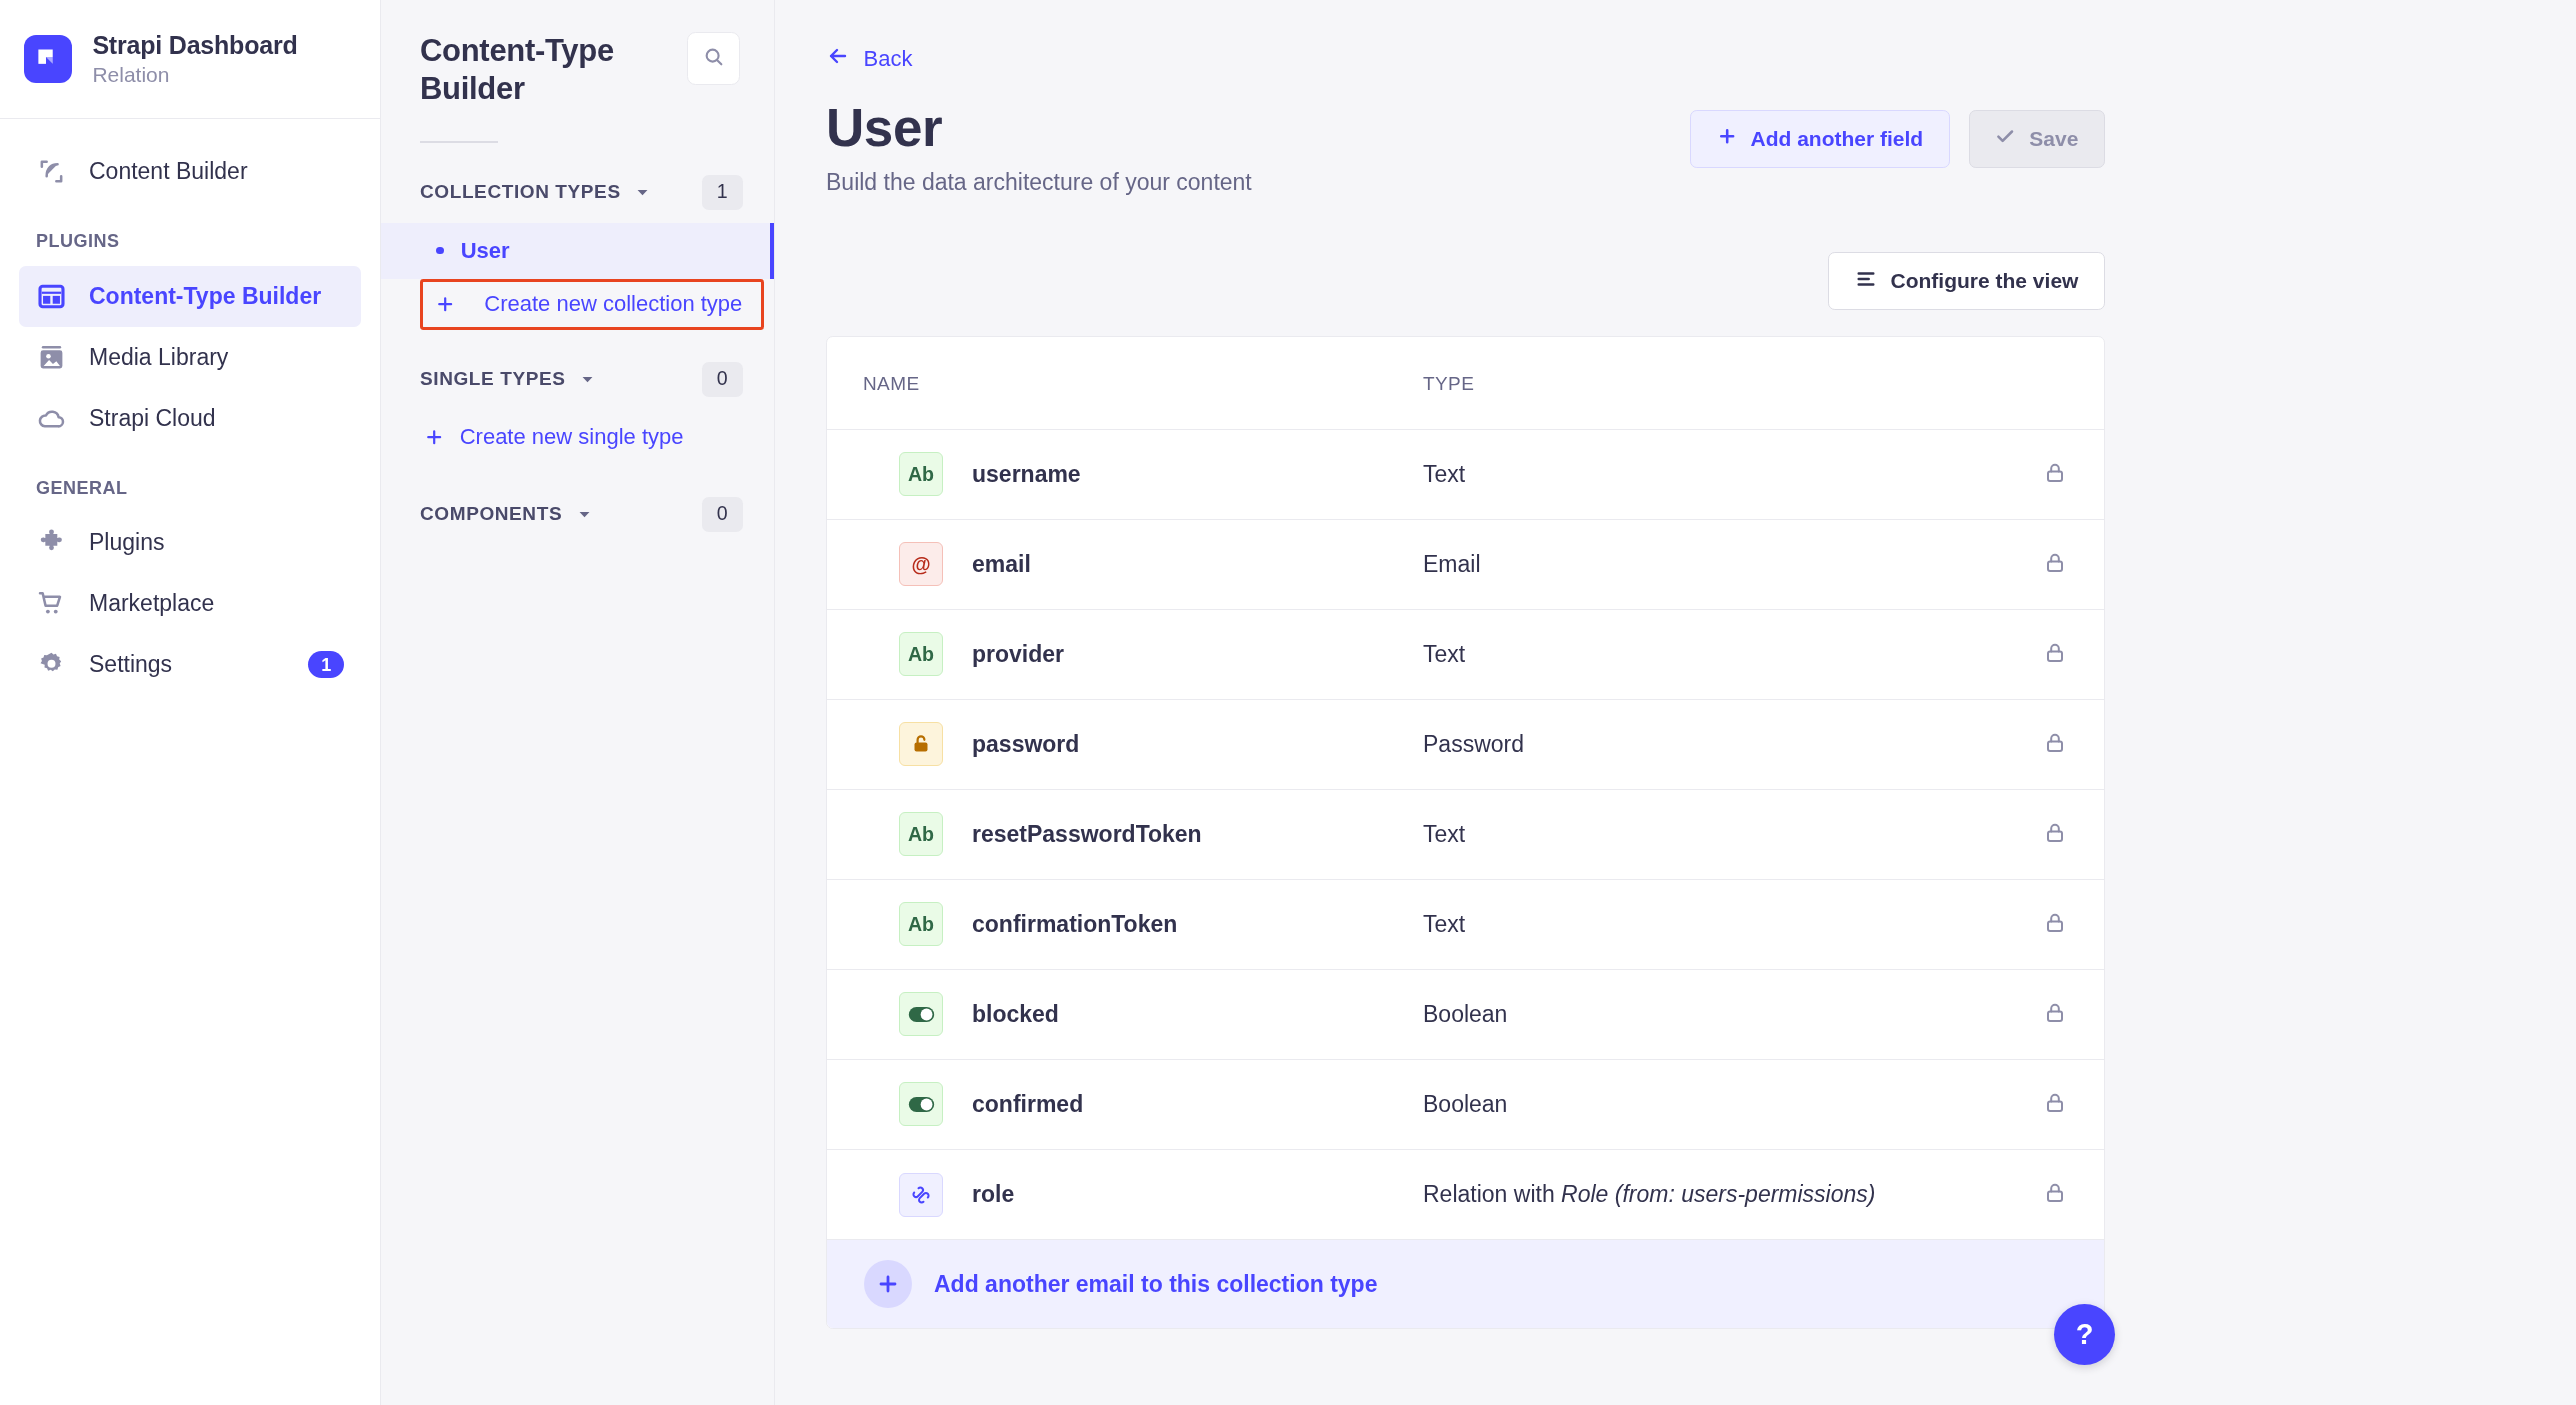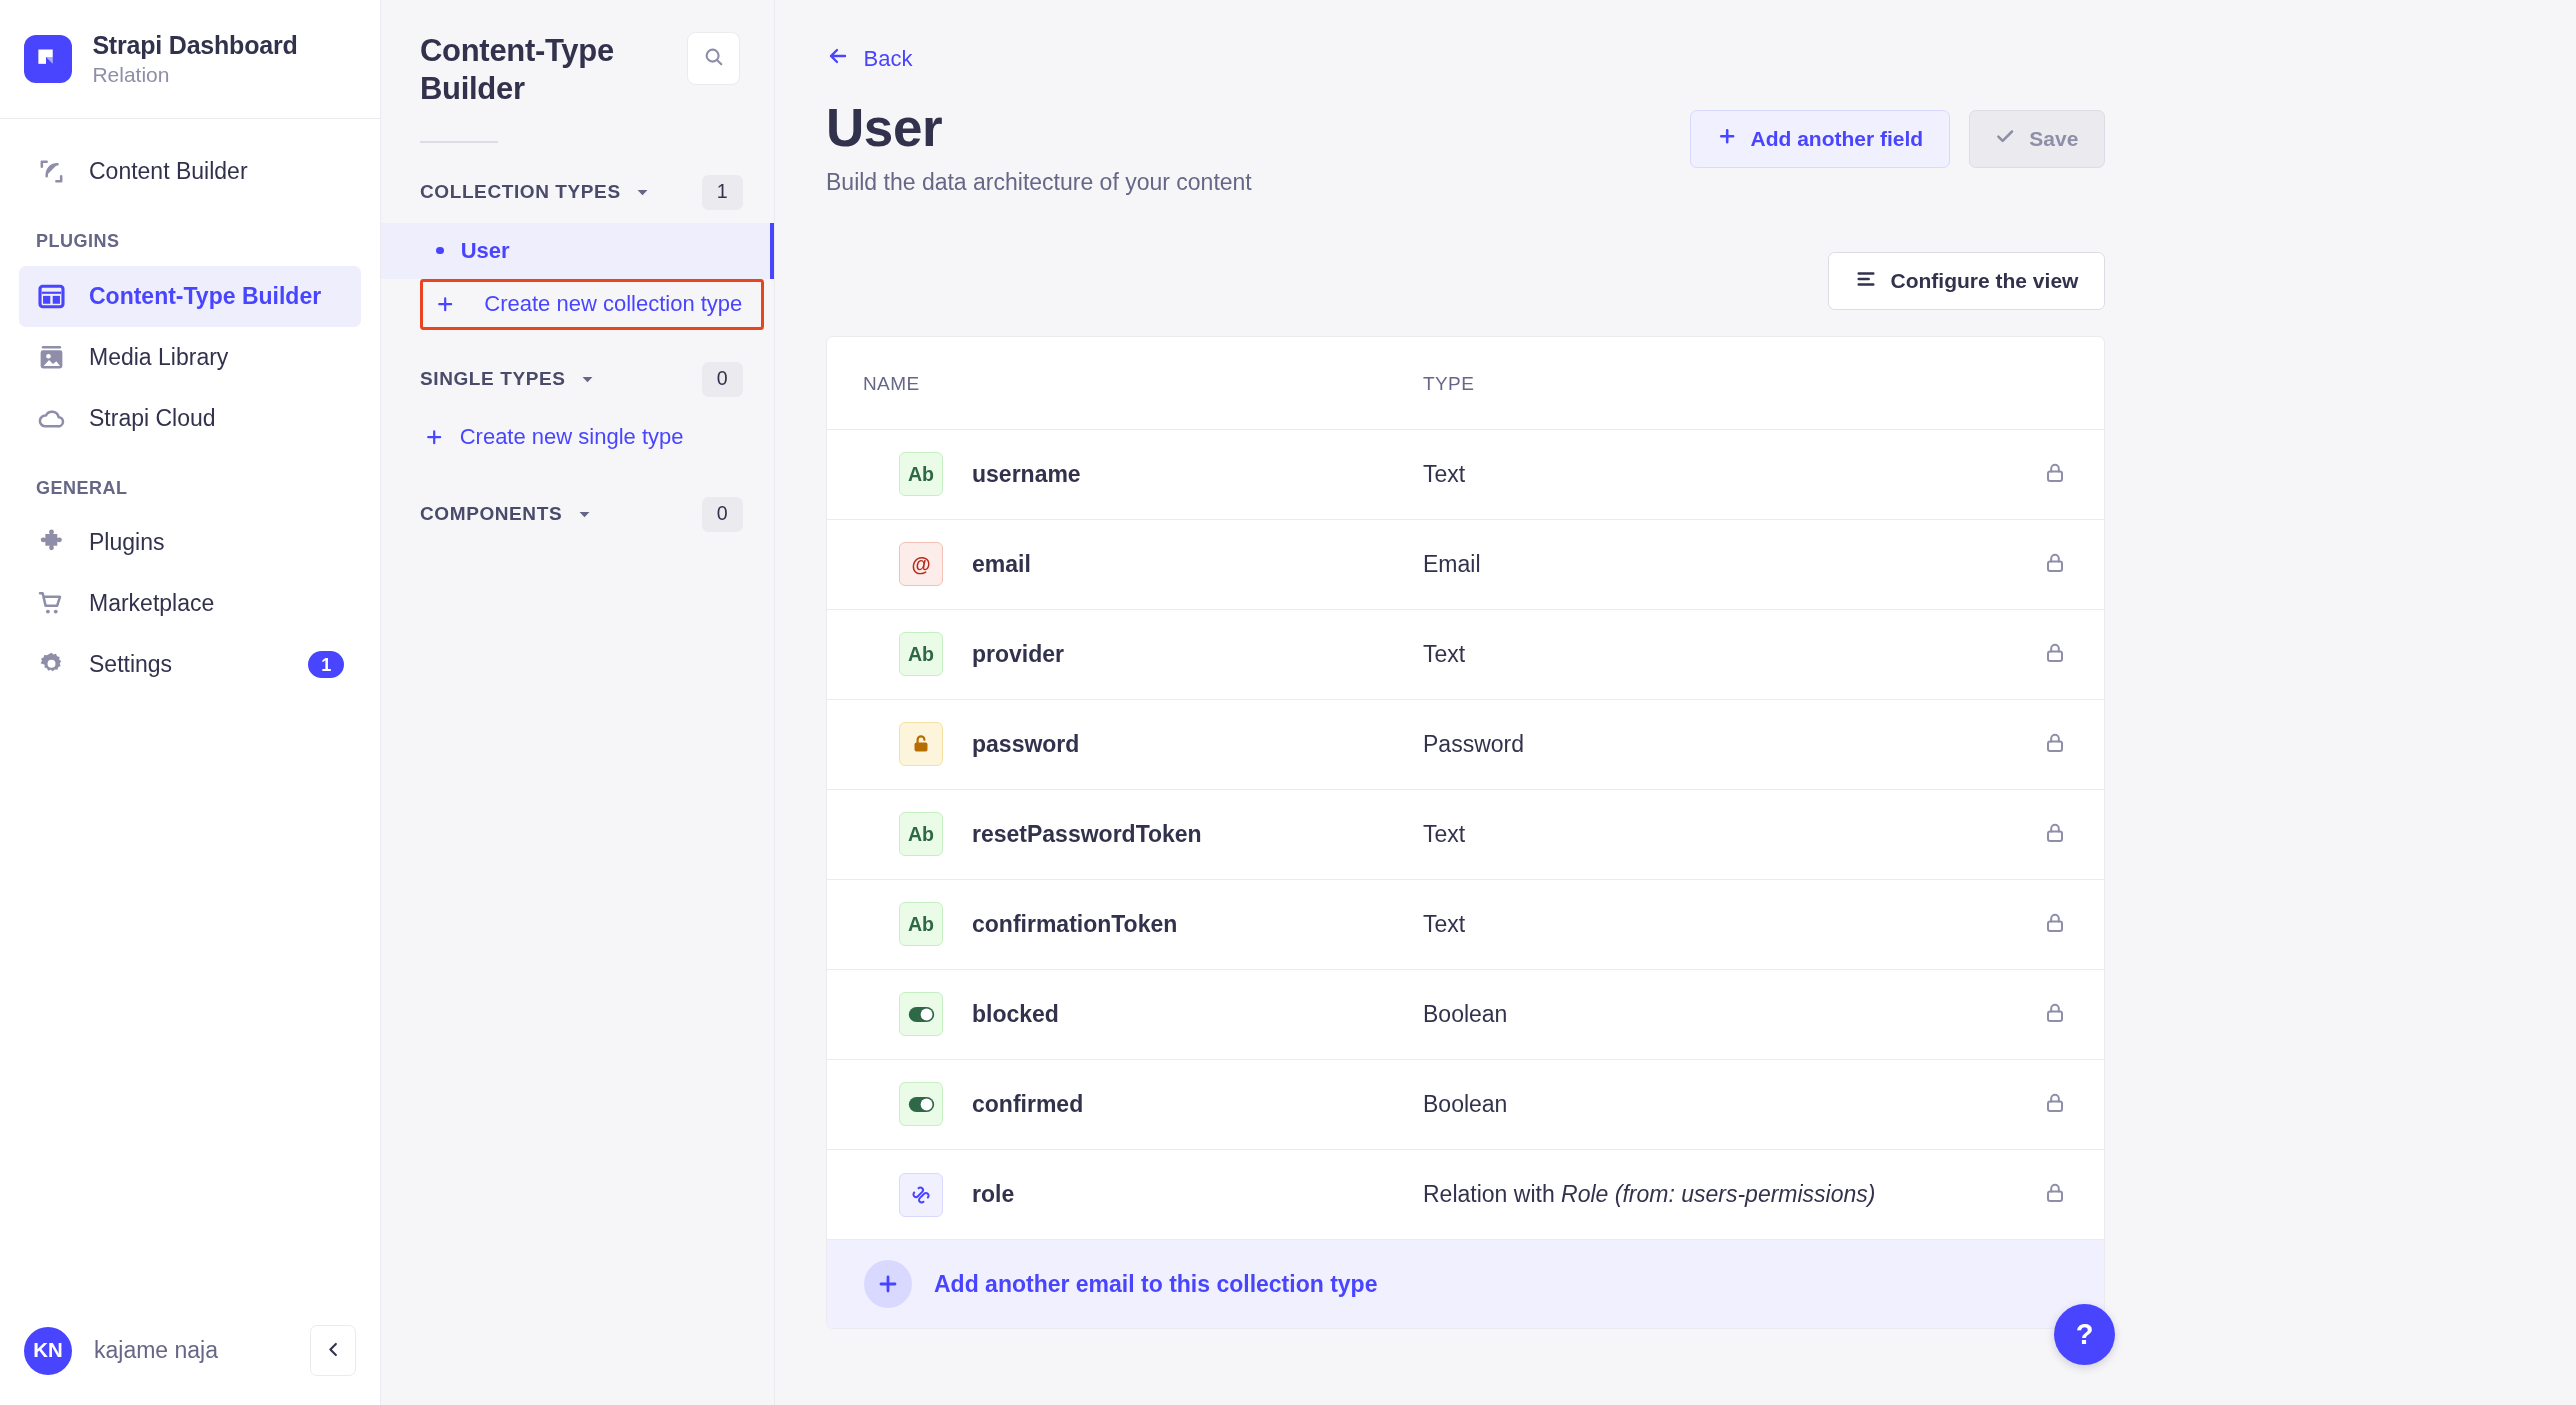--- a/index.html
+++ b/index.html
@@ -311,31 +311,20 @@
           <svg width="29" height="29" viewBox="0 0 24 24">
             <path d="M12 2.2l1.6 1.5 2.1-.6.9 2 2.1.6-.3 2.2 1.6 1.5-1.2 1.8.7 2.1-2 .9-.6 2.1-2.2-.2-1.6 1.5-1.8-1.2-2.1.7-.9-2-2.1-.6.2-2.2L2.9 11l1.2-1.8-.7-2.1 2-.9.6-2.1 2.2.3z" fill="#8e8ea9"></path>
             <circle cx="12" cy="11.4" r="3.3" fill="#fff"></circle>
           </svg>
         </span>
         <span class="nav-label">Settings</span>
         <span class="nav-badge">1</span>
       </div>
     </div>
 
-    <div class="nav-footer">
-      <div class="avatar">KN</div>
-      <div class="user-name">kajame naja</div>
-      <div class="collapse-btn">
-        <span>
-          <svg width="19" height="19" viewBox="0 0 24 24" fill="none" stroke="#32324d" stroke-width="2.6" stroke-linecap="round" stroke-linejoin="round">
-            <path d="M15 5l-7 7 7 7"></path>
-          </svg>
-        </span>
-      </div>
-    </div>
   </div>
 
   <div class="ctb">
     <div class="ctb-head">
       <div class="ctb-title">Content-Type Builder</div>
       <div class="ctb-search">
         <span>
           <svg width="22" height="22" viewBox="0 0 24 24" fill="none" stroke="#8e8ea9" stroke-width="2.3" stroke-linecap="round">
             <circle cx="10.5" cy="10.5" r="6.5"></circle>
               <path d="M15.5 15.5L20 20"></path>

